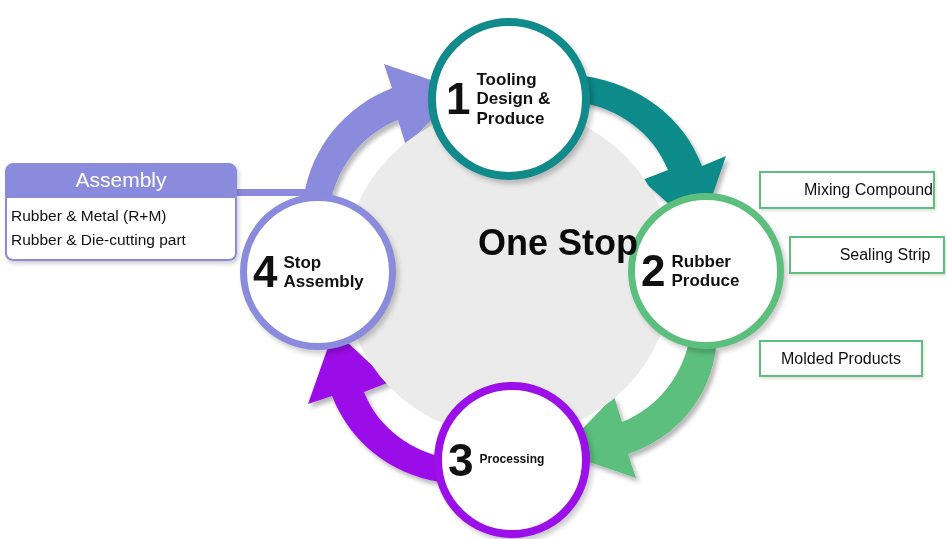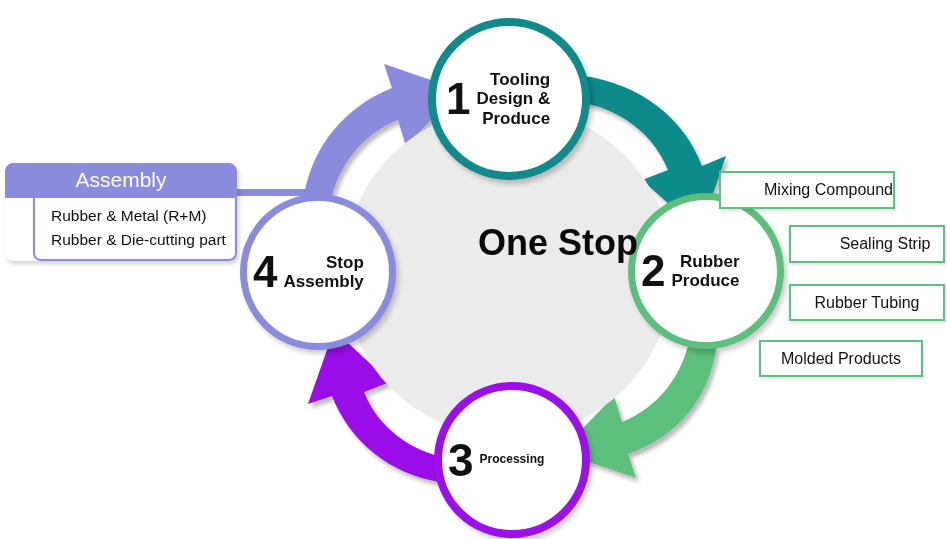--- a/index.html
+++ b/index.html
@@ -52,21 +52,21 @@
     font-weight: bold;
     color: #111111;
     line-height: 1;
     flex: 0 0 auto;
   }
   .node .lbl {
     font-size: 17px;
     font-weight: bold;
     color: #111111;
     line-height: 1.12;
-    text-align: right;
+    text-align: left;
     flex: 0 1 auto;
   }
 
   #node-1 {
     left: 428px; top: 18px;
     width: 162px; height: 162px;
     border: 8px solid #108a8a;
     box-shadow: 3px 4px 5px rgba(0,0,0,0.22);
   }
   #node-1 .inner { padding-left: 10px; }
@@ -129,23 +129,22 @@
     padding: 4px 0 5px 0;
     border-radius: 8px 8px 0 0;
     border: 1px solid #8b8bdd;
     box-sizing: border-box;
   }
   #assembly-body {
     background: #ffffff;
     border: 2px solid #8b8bdd;
     border-top: none;
     border-radius: 0 0 8px 8px;
-    padding: 6px 8px 8px 16px;
-    box-sizing: border-box;
-    margin-left: 28px;
+    padding: 6px 8px 8px 4px;
+    box-sizing: border-box;
   }
   #assembly-body .row {
     font-size: 15.5px;
     color: #111111;
     line-height: 1.52;
     white-space: nowrap;
   }
 
   
   .prod-box {
@@ -154,22 +153,22 @@
     border: 2px solid #5cbf7d;
     box-sizing: border-box;
     display: flex;
     align-items: center;
     justify-content: center;
     font-size: 16px;
     color: #111111;
     z-index: 7;
     box-shadow: 1px 2px 3px rgba(0,0,0,0.12);
   }
-  #prod-0 { left: 719px; top: 171px; width: 176px; height: 38px; padding-left: 43px; }
-  #prod-1 { left: 789px; top: 225px; width: 156px; height: 38px; padding-left: 36px; }
+  #prod-0 { left: 759px; top: 171px; width: 176px; height: 38px; padding-left: 43px; }
+  #prod-1 { left: 789px; top: 236px; width: 156px; height: 38px; padding-left: 36px; }
   #prod-2 { left: 789px; top: 284px; width: 156px; height: 37px; }
   #prod-3 { left: 759px; top: 340px; width: 164px; height: 37px; }
 </style>
 </head>
 <body>
 
 <div id="stage">
 
   <div id="center-disc"></div>
 
@@ -274,16 +273,15 @@
   <div id="assembly-panel">
     <div id="assembly-head">Assembly</div>
     <div id="assembly-body">
       <div class="row">Rubber &amp; Metal (R+M)</div>
       <div class="row">Rubber &amp; Die-cutting part</div>
     </div>
   </div>
 
   <div class="prod-box" id="prod-0">Mixing  Compound</div>
   <div class="prod-box" id="prod-1">Sealing Strip</div>
-  <div class="prod-box" id="prod-2">Rubber Tubing</div>
   <div class="prod-box" id="prod-3">Molded Products</div>
 
 </div>
 
 </body></html>

